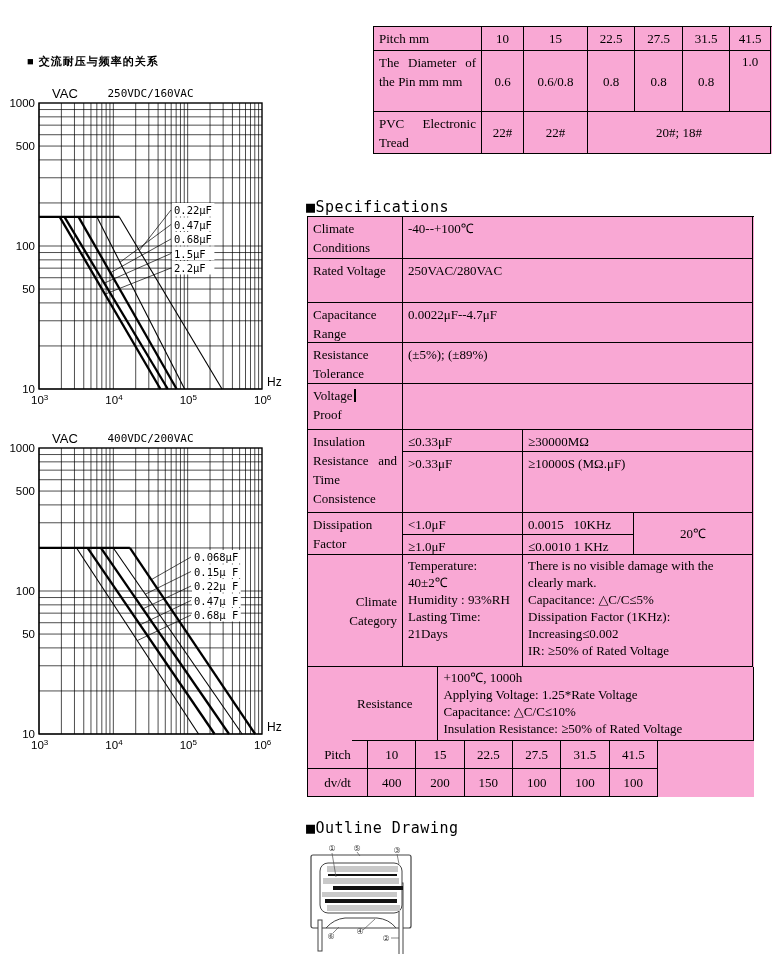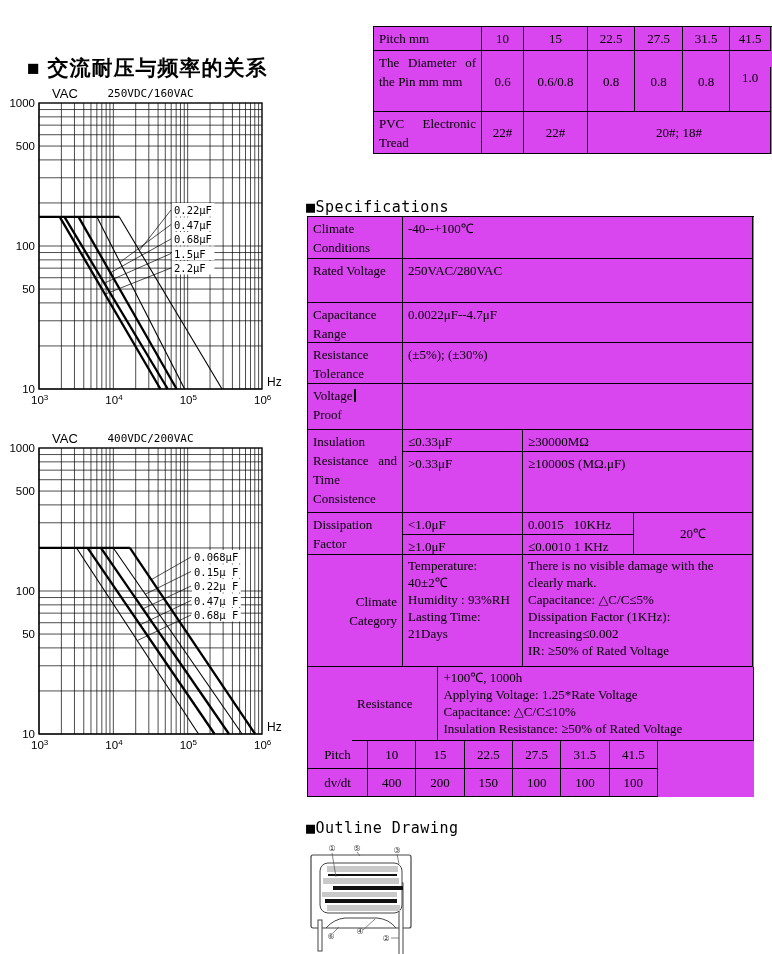--- a/index.html
+++ b/index.html
@@ -1,29 +1,29 @@
 <!DOCTYPE html>
 <html><head>
 <meta charset="utf-8">
 <style>
   html,body{margin:0;padding:0;background:#fff;}
   .screen{position:relative;width:772px;height:954px;background:#fff;overflow:hidden;
           font-family:"Liberation Serif",serif;color:#000;}
-  .main-title{position:absolute;left:27px;top:54px;font-size:21px;font-weight:bold;
+  .main-title{position:absolute;left:27px;top:54px;font-size:11px;font-weight:bold;
               letter-spacing:1px;font-family:"Liberation Sans",sans-serif;}
   .sec-head{position:absolute;font-size:15px;font-weight:normal;
             font-family:"DejaVu Sans Mono",monospace;letter-spacing:0.5px;}
   .chart{position:absolute;background:#fff;}
-  .tbl{position:absolute;border-top:1px solid #000;border-left:1px solid #000;background:#d946ef;}
+  .tbl{position:absolute;border-top:1px solid #000;border-left:1px solid #000;background:#f9a8d4;}
   .tr{display:flex;}
   .cell{border-right:1px solid #000;border-bottom:1px solid #000;box-sizing:border-box;
         padding:2px 5px;overflow:hidden;font-size:13px;line-height:19px;}
   .lbl{text-align:justify;}
   .vc{display:flex;align-items:center;justify-content:center;text-align:center;padding:1px 2px;}
-  .vtop{align-items:flex-start;margin-top:16px;}
+  .vtop{align-items:flex-start;}
   .ccenter{display:flex;align-items:center;justify-content:center;text-align:right;}
   .vmid{display:flex;align-items:center;margin-left:44px;}
   .pre{white-space:pre-wrap;}
   .tight{line-height:17px;}
   .dcol{flex:1;}
   .caret{display:inline-block;width:1.5px;height:13px;background:#000;vertical-align:-2px;margin-left:2px;}
 </style>
 </head>
 <body>
 
@@ -235,21 +235,21 @@
       <div class="cell" style="width:350px">250VAC/280VAC</div>
     </div>
 
     <div class="tr" style="height:40px">
       <div class="cell lbl" style="width:95px">Capacitance Range</div>
       <div class="cell" style="width:350px">0.0022μF--4.7μF</div>
     </div>
 
     <div class="tr" style="height:41px">
       <div class="cell lbl" style="width:95px">Resistance Tolerance</div>
-      <div class="cell" style="width:350px">(±5%); (±30%)</div>
+      <div class="cell" style="width:350px">(±5%); (±89%)</div>
     </div>
 
     <div class="tr" style="height:46px">
       <div class="cell" style="width:95px">
         <div><span>Voltage</span><span class="caret"></span></div>
         <div>Proof</div>
       </div>
       <div class="cell pre" style="width:350px">
         <div>4.3UR Or 2100VDC    5S</div>
         

